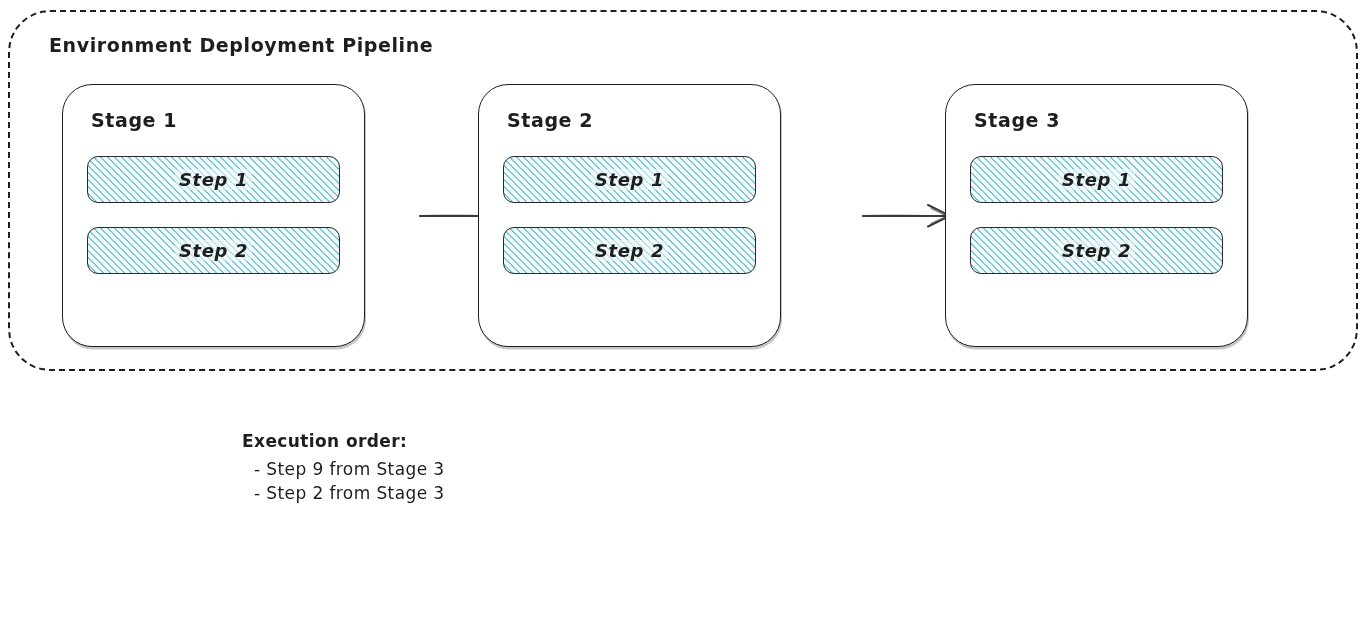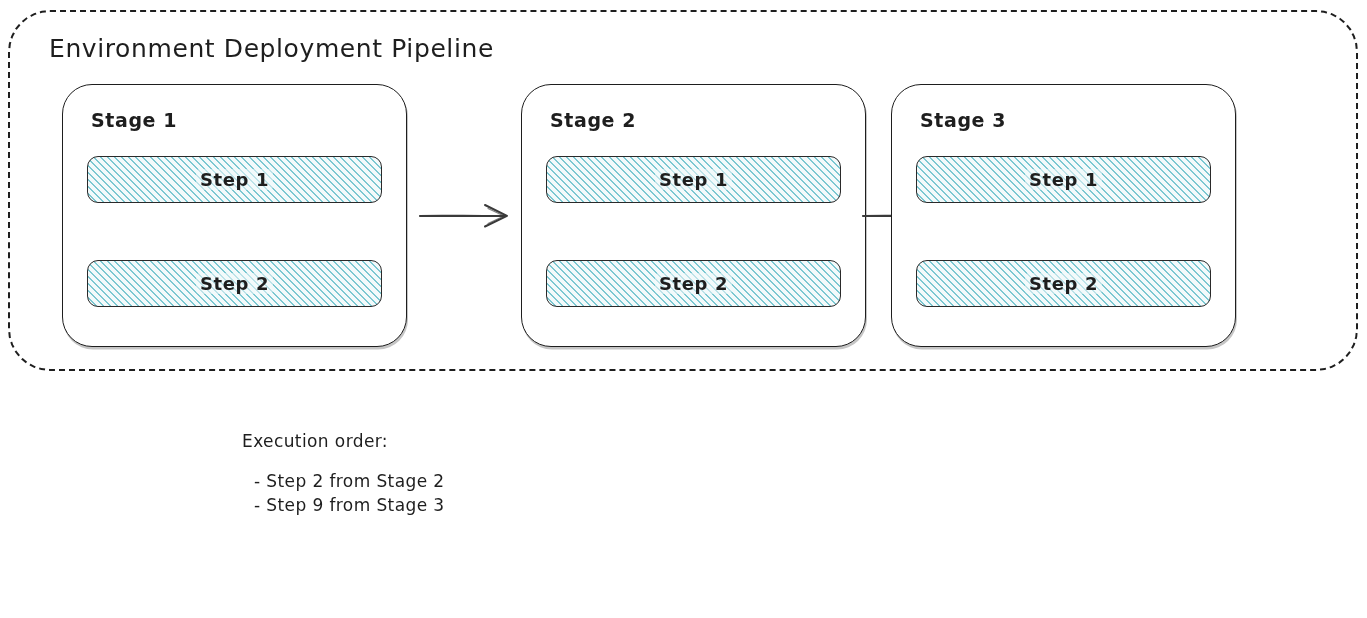--- a/index.html
+++ b/index.html
@@ -26,38 +26,38 @@
   .outer{
     position:absolute;
     left:8px; top:10px;
     width:1350px; height:361px;
     border:2.2px dashed var(--ink);
     border-radius:42px;
   }
   .outer-title{
     position:absolute;
     left:39px; top:22px;
-    font-size:25px;
-    font-weight:400;
+    font-size:19px;
+    font-weight:700;
     letter-spacing:0.6px;
     white-space:nowrap;
   }
   
   .stage{
     position:absolute;
     top:72px;                 
-    width:345px; height:263px;
+    width:303px; height:263px;
     background:#fff;
     border:1.9px solid var(--ink);
     border-radius:30px;
     box-shadow:1px 2.5px 0 rgba(90,90,90,0.35);
   }
   .stage-1{left:52px;}       
-  .stage-2{left:511px;padding-left:41px;}      
-  .stage-3{left:881px;}      
+  .stage-2{left:468px;padding-left:41px;}      
+  .stage-3{left:935px;}      
   .stage-label{
     position:absolute;
     left:28px; top:24px;
     font-size:19px;
     font-weight:600;
     letter-spacing:0.6px;
   }
   
   .step{
     position:absolute;
@@ -71,48 +71,49 @@
       var(--step-hatch) 0px,
       var(--step-hatch) 1.4px,
       rgba(255,255,255,0) 1.4px,
       rgba(255,255,255,0) 5px
     );
     display:flex;
     align-items:center;
     justify-content:center;
   }
   .step-1{top:71px;}
-  .step-2{top:142px;margin-top:33px;}
+  .step-2{top:142px;}
   .step-label{
     font-size:18px;
     font-weight:600;
     letter-spacing:0.6px;
     background:rgba(243,250,251,0.55);
     padding:0 4px;
     border-radius:4px;
+    font-style:italic;
   }
   
   .flow-arrow{
     position:absolute;
     top:188px;
   }
   .flow-arrow-1{left:408px;}
   .flow-arrow-2{left:851px;}
   
   .exec{
     position:absolute;
     left:242px; top:429px;
     font-size:17px;
     letter-spacing:0.4px;
     line-height:24.6px;
     font-weight:500;
   }
   .exec-heading{
-    font-weight:400;
-    margin-bottom:15px;
+    font-weight:700;
+    margin-bottom:3px;
   }
   .exec-item{
     padding-left:12px;
     white-space:nowrap;
   }
 </style>
 </head>
 <body>
 
 <div class="canvas">
@@ -158,17 +159,17 @@
         <span class="step-label">Step 1</span>
       </div>
       <div class="step step-2">
         <span class="step-label">Step 2</span>
       </div>
     </div>
   </div>
 
   <div class="exec">
     <div class="exec-heading">Execution order:</div>
-    <div class="exec-item">- Step 2 from Stage 2</div>
     <div class="exec-item">- Step 9 from Stage 3</div>
+    <div class="exec-item">- Step 2 from Stage 3</div>
   </div>
 
 </div>
 
 </body></html>

